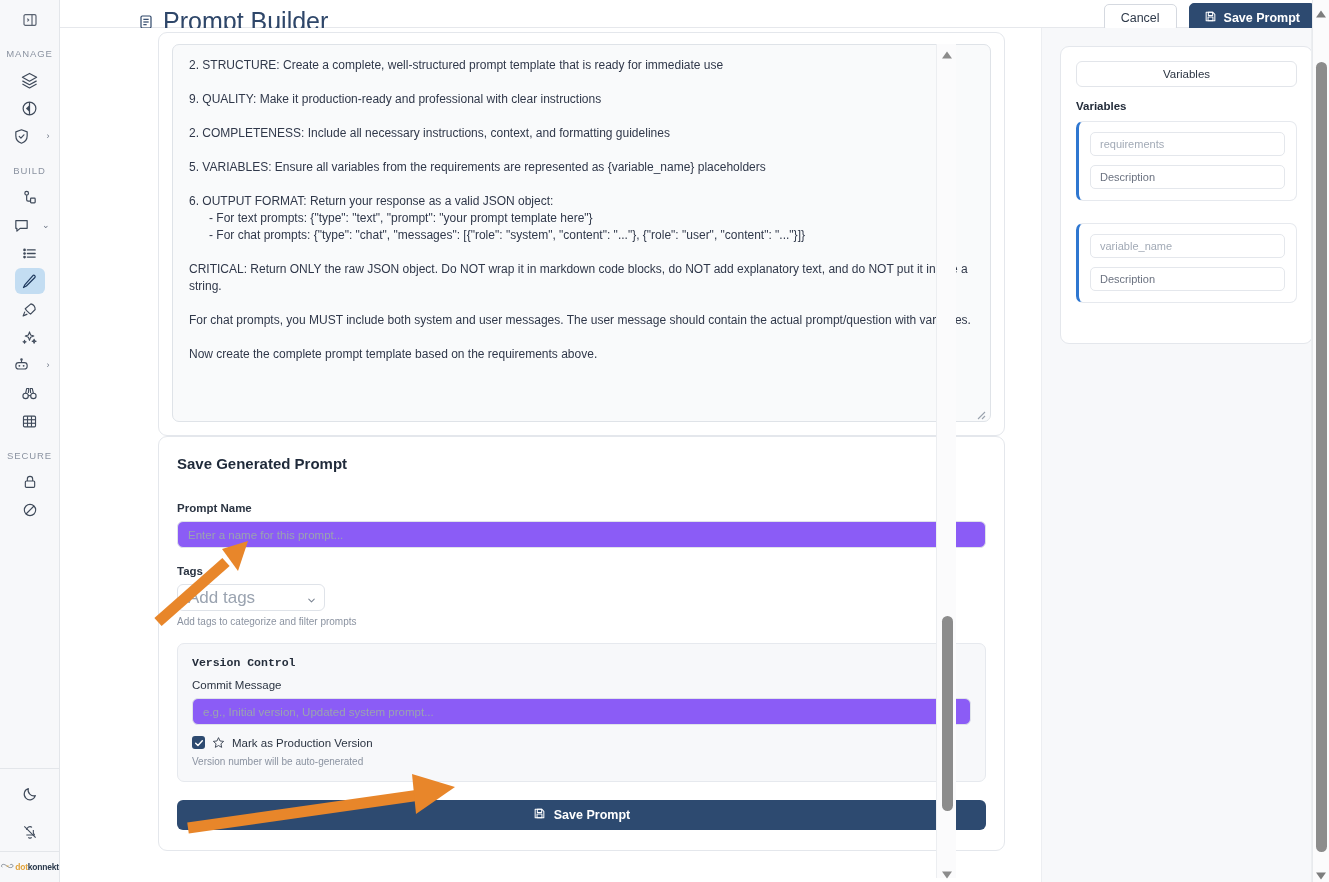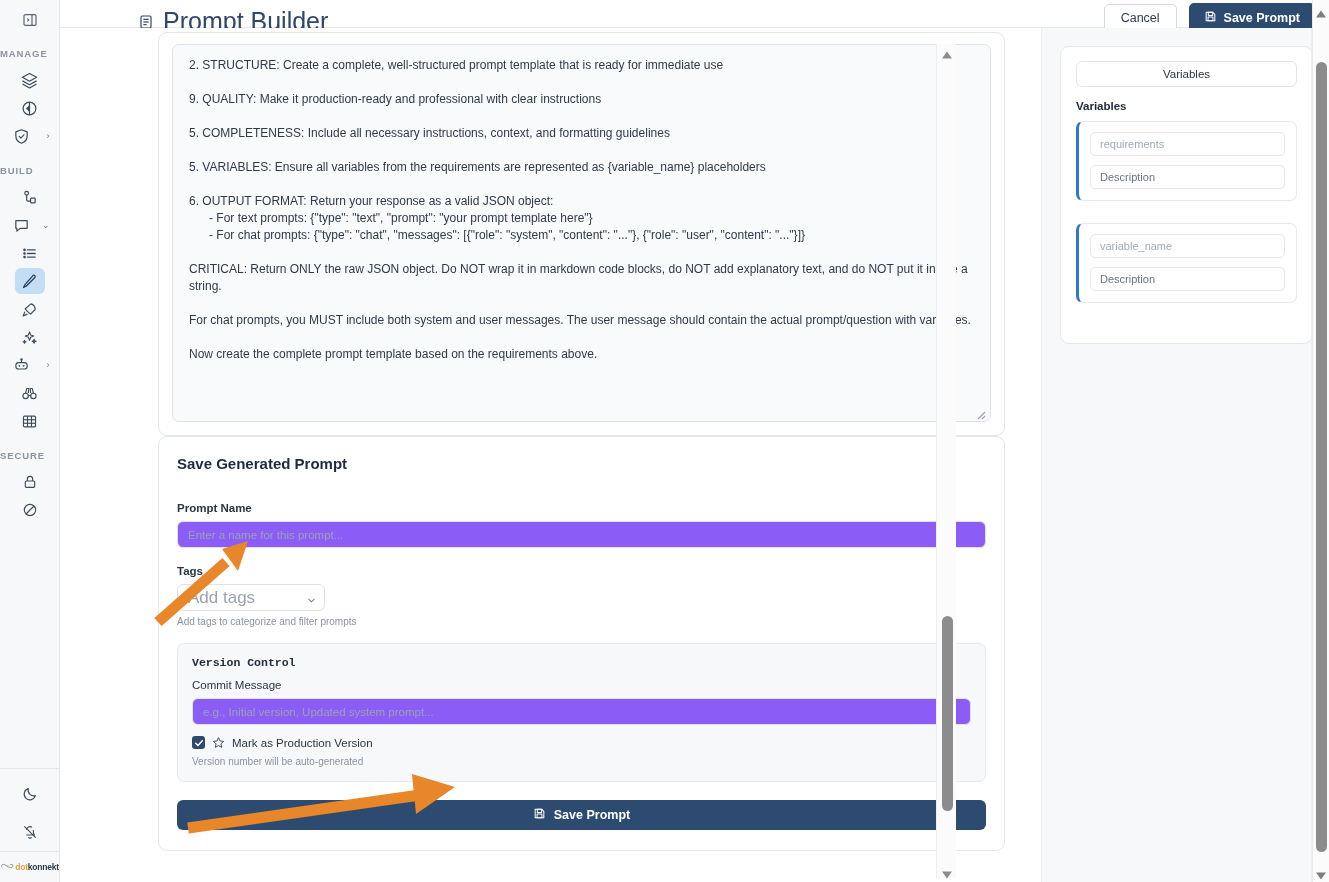--- a/index.html
+++ b/index.html
@@ -22,22 +22,22 @@
     flex: 0 0 60px;
     position: relative;
   }
   .rail-toggle {
     margin-top: 7px; width: 26px; height: 26px;
     display: flex; align-items: center; justify-content: center;
     border-radius: 5px; cursor: pointer;
   }
   .rail-sep { width: 100%; height: 1px; background: #e3e6ea; }
   .rail-group-label {
-    font-size: 9.5px; letter-spacing: .9px; font-weight: 700;
-    color: #8b93a1; width: 100%; text-align: left;
+    font-size: 9.5px; letter-spacing: .9px; font-weight: 400;
+    color: #8b93a1; width: 100%; text-align: center;
     margin: 15px 0 7px 0;
   }
   .rail-item {
     width: 30px; height: 26px; margin: 1px 0;
     display: flex; align-items: center; justify-content: center;
     border-radius: 6px; cursor: pointer; position: relative;
     color: #3f4a5a;
   }
   .rail-item.has-caret { width: 44px; justify-content: space-between; padding: 0 2px 0 5px; }
   .rail-item.active { background: #c3ddf2; color: #1f3a5f; }
@@ -409,21 +409,21 @@
 
     <div class="content">
 
       <div class="center-col">
         <div class="center-inner">
 
           <div class="card prompt-card">
             <div class="prompt-area">
               <p class="prompt-line">2. STRUCTURE: Create a complete, well-structured prompt template that is ready for immediate use</p>
               <p class="prompt-line">9. QUALITY: Make it production-ready and professional with clear instructions</p>
-              <p class="prompt-line">5. COMPLETENESS: Include all necessary instructions, context, and formatting guidelines</p>
+              <p class="prompt-line">2. COMPLETENESS: Include all necessary instructions, context, and formatting guidelines</p>
               <p class="prompt-line">5. VARIABLES: Ensure all variables from the requirements are represented as {variable_name} placeholders</p>
               <p class="prompt-line tight">6. OUTPUT FORMAT: Return your response as a valid JSON object:</p>
               <p class="prompt-line sub">   - For text prompts: {"type": "text", "prompt": "your prompt template here"}</p>
               <p class="prompt-line sub2">   - For chat prompts: {"type": "chat", "messages": [{"role": "system", "content": "..."}, {"role": "user", "content": "..."}]}</p>
               <p class="prompt-line">CRITICAL: Return ONLY the raw JSON object. Do NOT wrap it in markdown code blocks, do NOT add explanatory text, and do NOT put it inside a string.</p>
               <p class="prompt-line">For chat prompts, you MUST include both system and user messages. The user message should contain the actual prompt/question with variables.</p>
               <p class="prompt-line tight">Now create the complete prompt template based on the requirements above.</p>
               <span class="resize-grip">
                 <svg width="12" height="12" viewBox="0 0 12 12" stroke="currentColor" stroke-width="1.1">
                   <line x1="11" y1="4" x2="4" y2="11"></line>

